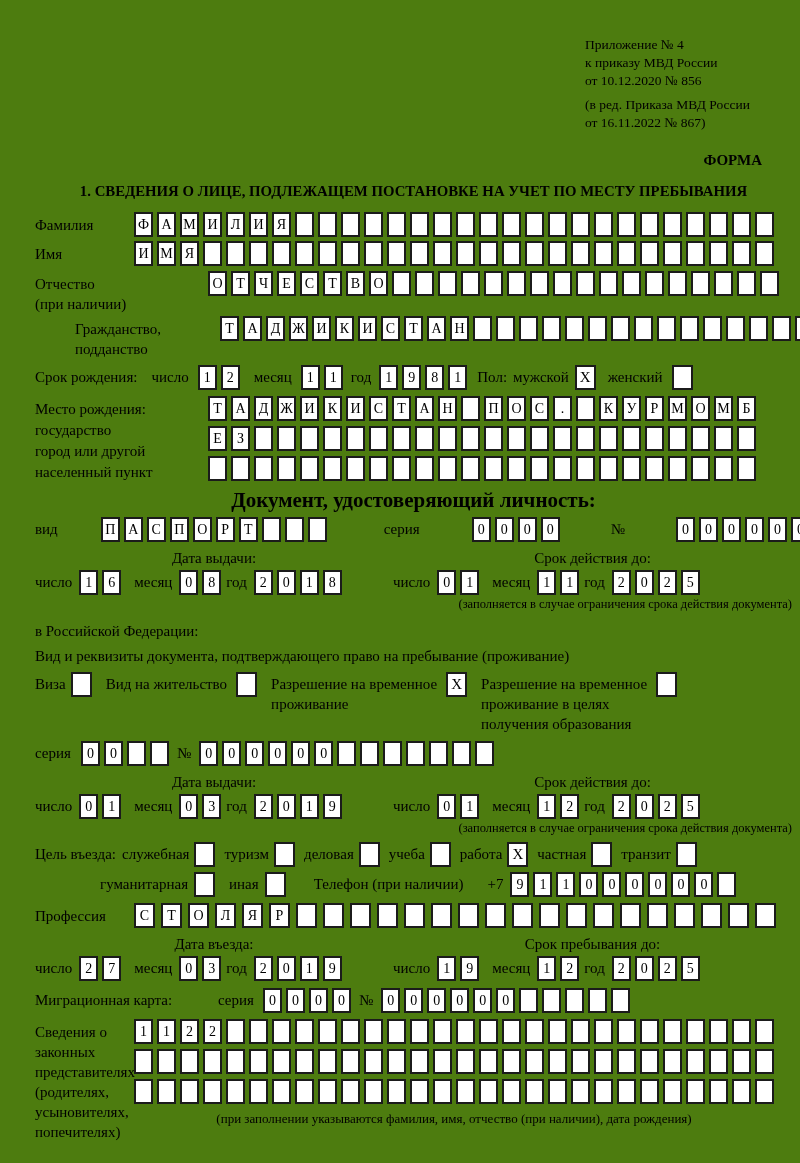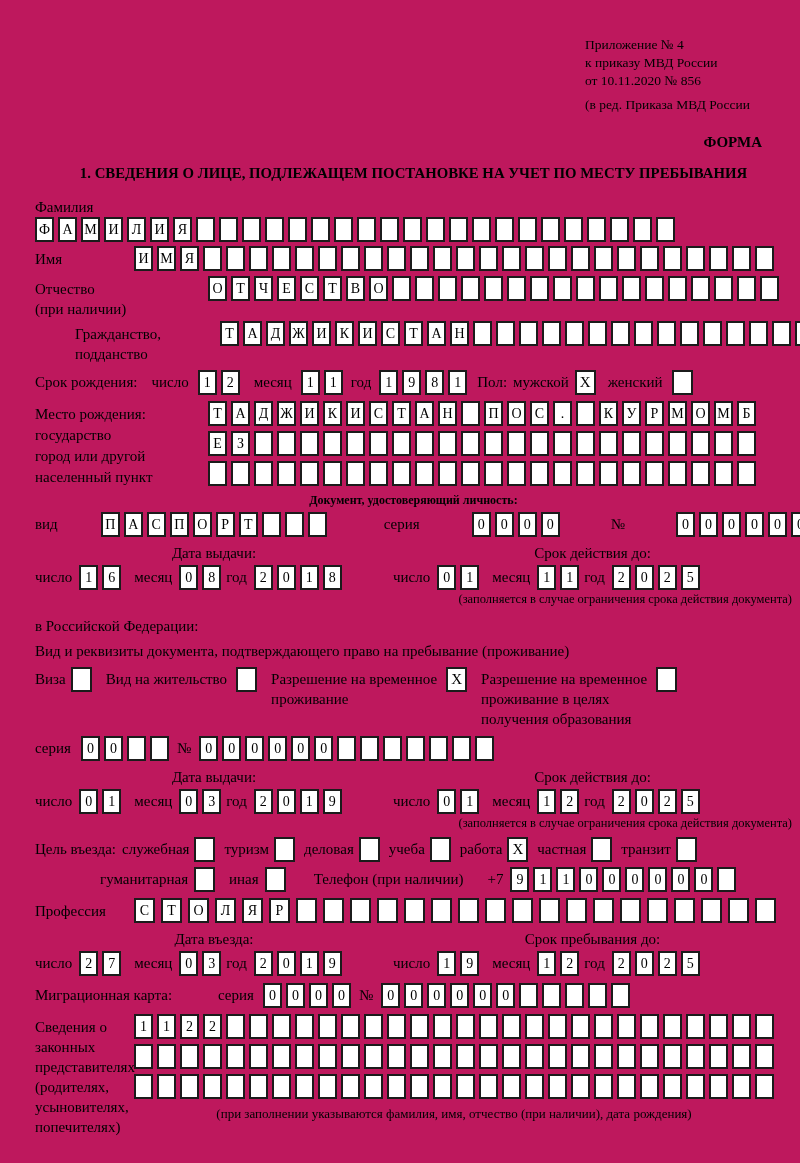--- a/index.html
+++ b/index.html
@@ -1,18 +1,18 @@
 <!DOCTYPE html>
 <html><head>
 <meta charset="utf-8">
 <style>
   html,body{margin:0;padding:0;background:#fff;}
   .page{
     width:800px;height:1163px;box-sizing:border-box;position:relative;
-    background:#be185d;color:#000;
+    background:#4d7c0f;color:#000;
     font-family:"Liberation Serif","DejaVu Serif",serif;
     font-size:15px;
     padding:36px 8px 0 35px;overflow:hidden;
   }
   
   .appendix{margin-left:550px;font-size:13.5px;line-height:18px;}
   .appendix .amendment{margin-top:6px;}
   .forma{font-weight:bold;text-align:right;padding-right:30px;margin-top:20px;font-size:15px;}
   
   .title{text-align:center;font-weight:bold;font-size:15.5px;line-height:23px;margin-top:10px;}
@@ -74,31 +74,32 @@
   .reps-note{font-size:13px;margin-top:7px;text-align:center;line-height:16px;}
 </style>
 </head>
 <body>
 
 <div class="page">
 
   <div class="appendix">
     <div>Приложение № 4</div>
     <div>к приказу МВД России</div>
-    <div>от 10.11.2020 № 856</div>
+    <div>от 10.12.2020 № 856</div>
     <div class="amendment">
       <div>(в ред. Приказа МВД России</div>
+      <div>от 16.11.2022 № 867)</div>
     </div>
   </div>
   <div class="forma">ФОРМА</div>
 
 
   <div class="section-heading">1. СВЕДЕНИЯ О ЛИЦЕ, ПОДЛЕЖАЩЕМ ПОСТАНОВКЕ НА УЧЕТ ПО МЕСТУ ПРЕБЫВАНИЯ</div>
 
-  <div class="frow" style="margin-top:12px;flex-direction:column;">
+  <div class="frow" style="margin-top:12px;">
     <span class="lbl w100">Фамилия</span>
     <div class="cells">
         <span class="cell">Ф</span>
         <span class="cell">А</span>
         <span class="cell">М</span>
         <span class="cell">И</span>
         <span class="cell">Л</span>
         <span class="cell">И</span>
         <span class="cell">Я</span>
         <span class="cell"></span>
@@ -336,21 +337,21 @@
           <span class="cell"></span>
           <span class="cell"></span>
           <span class="cell"></span>
           <span class="cell"></span>
           <span class="cell"></span>
           <span class="cell"></span>
         </div>
     </div>
   </div>
 
-  <div class="section-heading" style="margin-top:5px;font-size:12px;">Документ, удостоверяющий личность:</div>
+  <div class="section-heading" style="margin-top:5px;font-size:21px;">Документ, удостоверяющий личность:</div>
 
   <div class="frow" style="align-items:center;margin-top:4px;gap:43px;">
     <span class="w80">вид</span>
     <div class="cells">
         <span class="cell">П</span>
         <span class="cell">А</span>
         <span class="cell">С</span>
         <span class="cell">П</span>
         <span class="cell">О</span>
         <span class="cell">Р</span>

